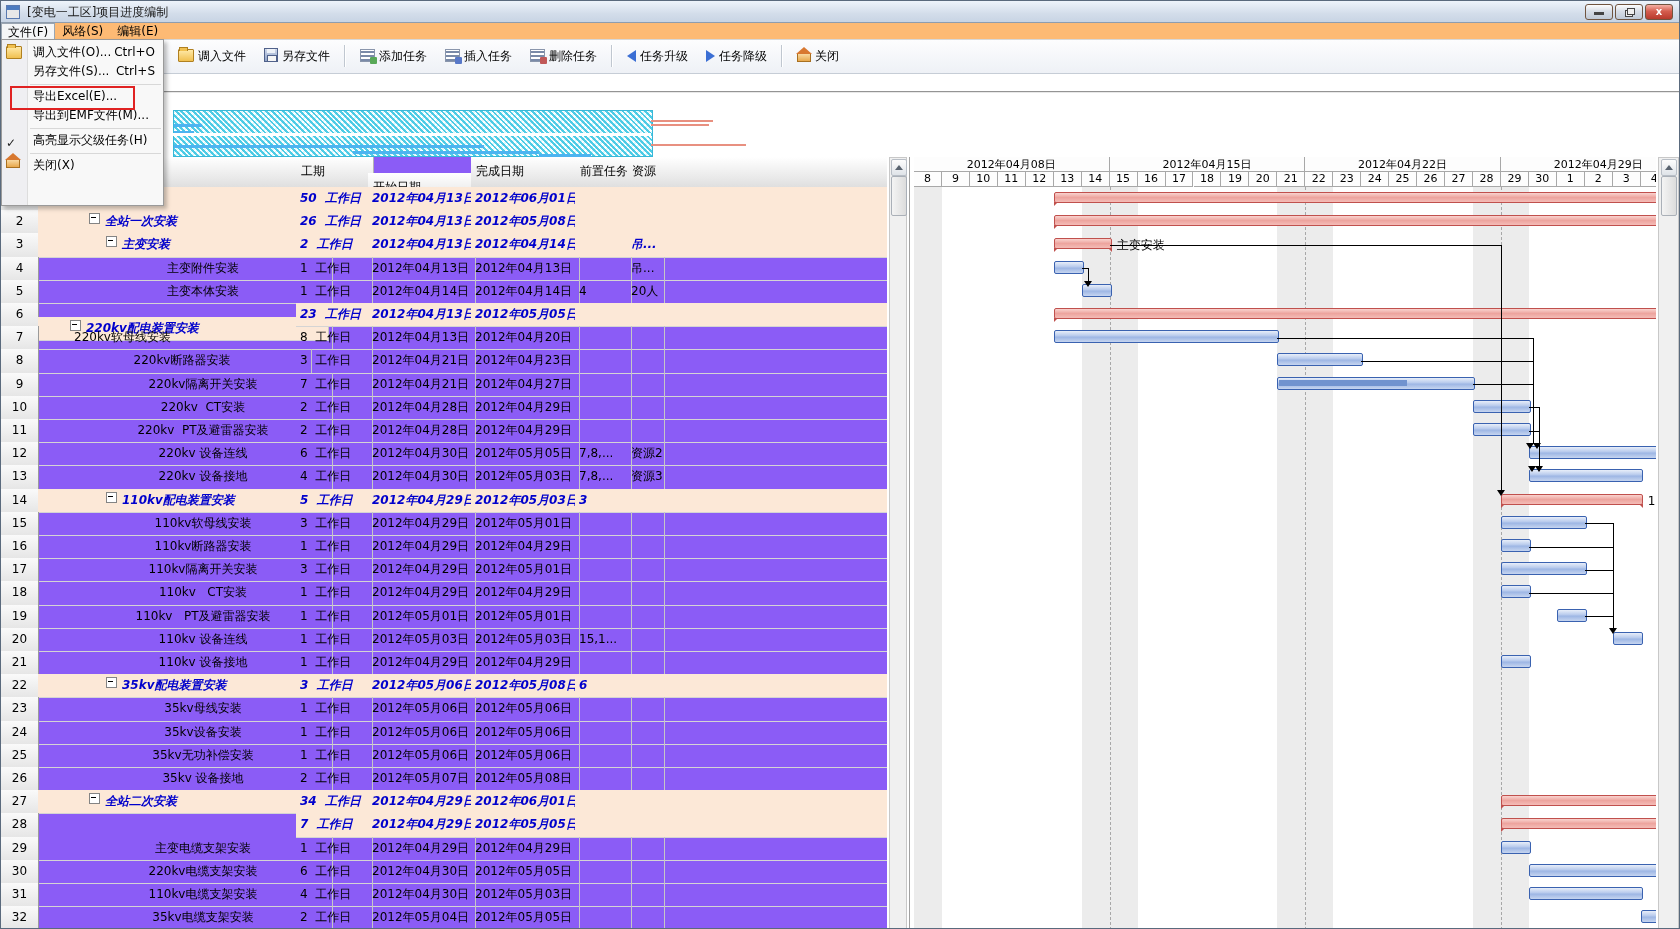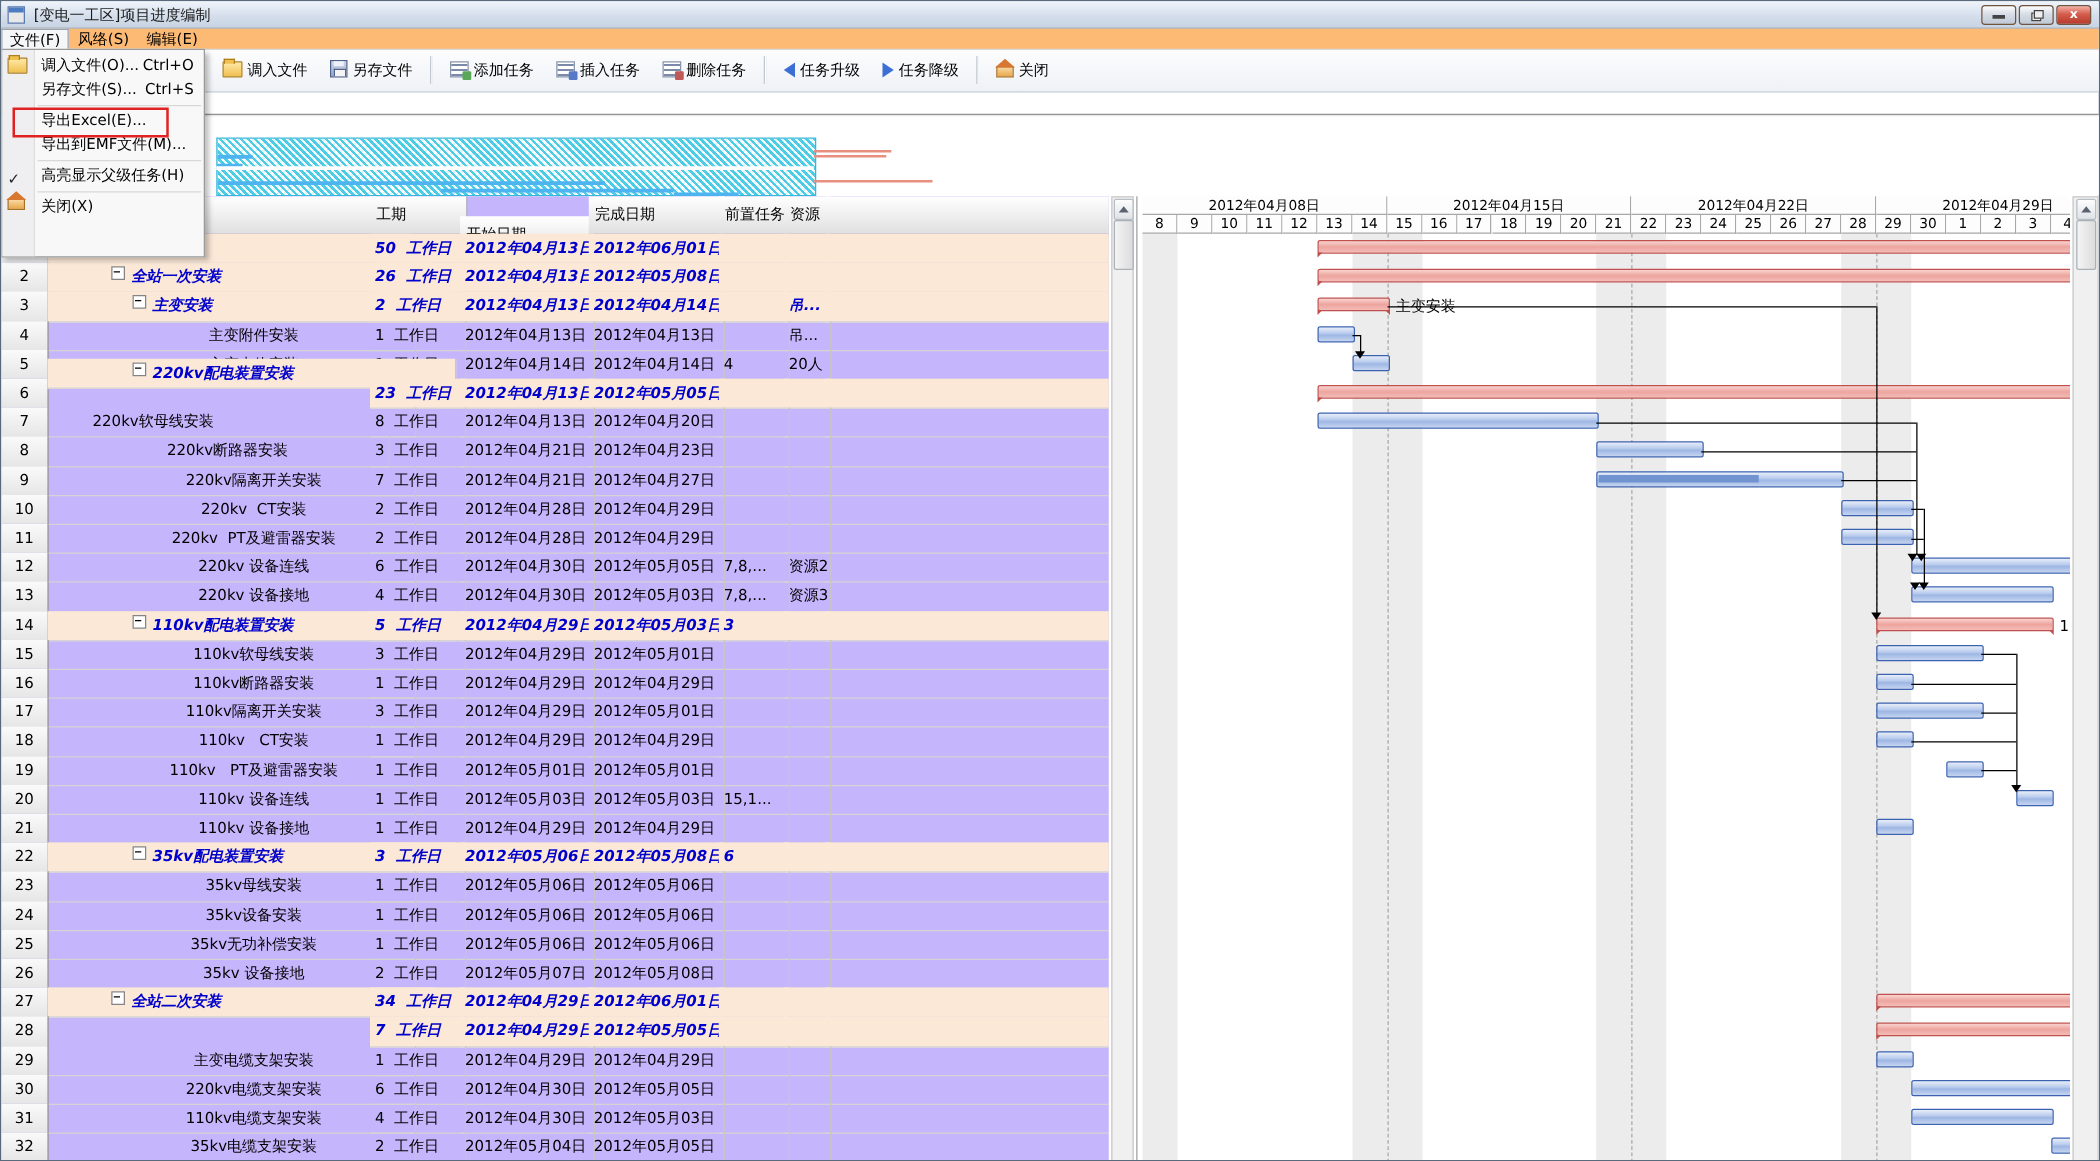--- a/index.html
+++ b/index.html
@@ -46,21 +46,21 @@
   
   #overview{left:0;top:90px;width:1680px;height:65px;background:#fff;border-top:2px groove #e8e8e8;}
   #ov-sel{background:
      repeating-linear-gradient(45deg,rgba(64,200,228,.9) 0 2px,rgba(255,255,255,.7) 2px 4px),
      repeating-linear-gradient(-45deg,rgba(64,200,228,.55) 0 2px,rgba(255,255,255,0) 2px 4px);
      border:1px solid #38b8d8;}
   .ov-blue{background:#4db4f0;height:3px;}
   .ov-red{background:#e89080;height:2px;}
   .ov-white{background:#fff;height:3px;}
   
-  #table-wrap{left:0;top:156px;width:886px;height:773px;background:#c4b5fd;overflow:hidden;}
+  #table-wrap{left:0;top:156px;width:886px;height:773px;background:#8b5cf6;overflow:hidden;}
   .th{background:linear-gradient(#ffffff,#e9e9e9 70%,#dfdfdf);border-right:1px solid #b4b4b4;border-bottom:1px solid #9a9a9a;
       line-height:29px;padding-left:5px;white-space:pre;overflow:hidden;}
   .rn{background:linear-gradient(#fafafa,#e6e6e6);border-right:1px solid #9a9a9a;border-bottom:1px solid #bdbdbd;
       text-align:center;line-height:22px;}
   .cell{border-right:1px solid #c6c6c6;border-bottom:1px solid #d4d4d4;line-height:22px;padding-left:4px;
         white-space:pre;overflow:hidden;}
   .cell.name{padding-left:0;}
   .prow{background:#fce8d7;color:#0000cc;font-weight:bold;font-style:italic;}
   .expander{display:inline-block;width:9px;height:9px;border:1px solid #848484;background:#fff;position:relative;
             vertical-align:1px;margin-right:5px;font-style:normal;}
@@ -193,21 +193,21 @@
       <div class="cell" style="position: absolute; left: 659px; top: 99.6px; width: 227px; height: 23.2px;"></div>
       <div class="rn" style="position: absolute; left: 0px; top: 122.8px; width: 37px; height: 23.2px;">5</div>
       <div class="cell name" style="position: absolute; left: 37px; top: 122.8px; width: 258px; height: 23.2px; text-align: center; padding-left: 36px;">主变本体安装</div>
       <div class="cell" style="position: absolute; left: 295px; top: 122.8px; width: 72px; height: 23.2px;">1  工作日</div>
       <div class="cell" style="position: absolute; left: 367px; top: 122.8px; width: 103px; height: 23.2px;">2012年04月14日</div>
       <div class="cell" style="position: absolute; left: 470px; top: 122.8px; width: 104px; height: 23.2px;">2012年04月14日</div>
       <div class="cell" style="position: absolute; left: 574px; top: 122.8px; width: 52px; height: 23.2px;">4</div>
       <div class="cell" style="position: absolute; left: 626px; top: 122.8px; width: 33px; height: 23.2px;">20人</div>
       <div class="cell" style="position: absolute; left: 659px; top: 122.8px; width: 227px; height: 23.2px;"></div>
       <div class="rn" style="position: absolute; left: 0px; top: 146px; width: 37px; height: 23.2px;">6</div>
-      <div class="cell name prow" style="position: absolute; left: 37px; top: 130px; width: 258px; height: 23.2px; padding-left: 68px;"><span class="expander"></span><span>220kv配电装置安装</span></div>
+      <div class="cell name prow" style="position: absolute; left: 37px; top: 160px; width: 258px; height: 23.2px; padding-left: 32px;"><span class="expander"></span><span>220kv配电装置安装</span></div>
       <div class="cell prow" style="position: absolute; left: 295px; top: 146px; width: 72px; height: 23.2px;">23  工作日</div>
       <div class="cell prow" style="position: absolute; left: 367px; top: 146px; width: 103px; height: 23.2px;">2012年04月13日</div>
       <div class="cell prow" style="position: absolute; left: 470px; top: 146px; width: 104px; height: 23.2px;">2012年05月05日</div>
       <div class="cell prow" style="position: absolute; left: 574px; top: 146px; width: 52px; height: 23.2px;"></div>
       <div class="cell prow" style="position: absolute; left: 626px; top: 146px; width: 33px; height: 23.2px;"></div>
       <div class="cell prow" style="position: absolute; left: 659px; top: 146px; width: 227px; height: 23.2px;"></div>
       <div class="rn" style="position: absolute; left: 0px; top: 169.2px; width: 37px; height: 23.2px;">7</div>
       <div class="cell name" style="position: absolute; left: 37px; top: 169.2px; width: 258px; height: 23.2px; text-align: left; padding-left: 36px;">220kv软母线安装</div>
       <div class="cell" style="position: absolute; left: 295px; top: 169.2px; width: 72px; height: 23.2px;">8  工作日</div>
       <div class="cell" style="position: absolute; left: 367px; top: 169.2px; width: 103px; height: 23.2px;">2012年04月13日</div>

